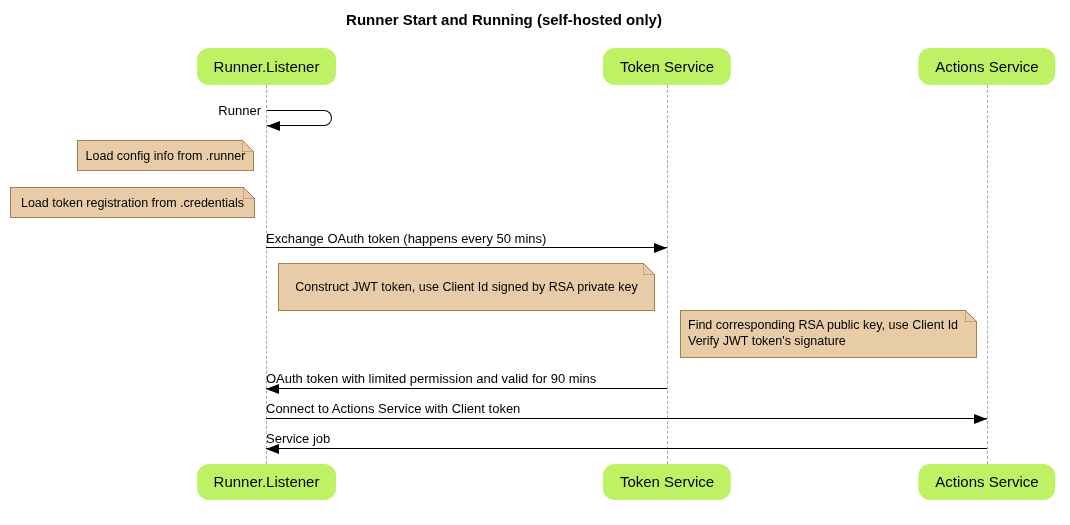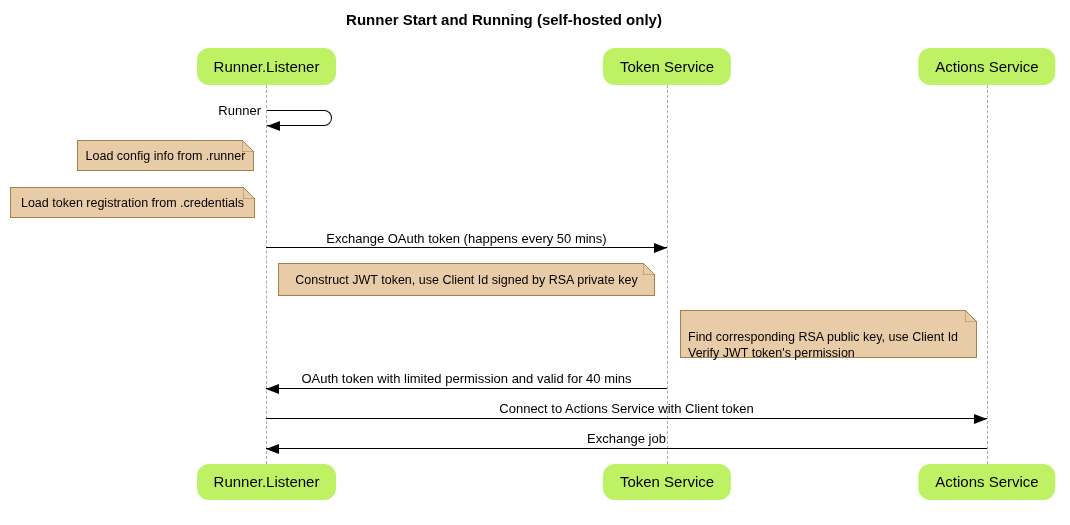--- a/index.html
+++ b/index.html
@@ -15,37 +15,37 @@
     position:absolute;height:37px;line-height:37px;padding:0 17px;
     background:#bef264;border-radius:12px;font-size:15px;white-space:nowrap;
     transform:translateX(-50%);text-align:center;
   }
   .pbox.bottom{height:36px;line-height:36px;}
   .lifeline{
     position:absolute;width:0;border-left:1px dashed #AAAAAA;top:85px;height:379px;
   }
   .mline{position:absolute;height:0;border-top:1.5px solid #000;}
   .mlabel{
-    position:absolute;font-size:13px;line-height:15px;text-align:center;white-space:nowrap;
+    position:absolute;font-size:13px;line-height:15px;text-align:left;white-space:nowrap;
   }
   .arrow-r{position:absolute;width:0;height:0;
     border-top:5px solid transparent;border-bottom:5px solid transparent;border-left:13px solid #000;}
   .arrow-l{position:absolute;width:0;height:0;
     border-top:5px solid transparent;border-bottom:5px solid transparent;border-right:13px solid #000;}
   .selfloop{
     position:absolute;left:267px;top:110px;width:64px;height:14px;
     border:1.5px solid #000;border-left:none;border-radius:0 10px 10px 0;
   }
   .note{
     position:absolute;box-sizing:border-box;background:#E8CCA8;border:1px solid #A5804C;
     font-size:12.5px;text-align:center;white-space:nowrap;
   }
   .note .fold{position:absolute;top:-1px;right:-1px;}
   .note .ntext{position:relative;}
-  .note4{ text-align:left;padding:18px 7px;line-height:16px;}
+  .note4{ text-align:left;padding:6px 7px;line-height:16px;}
   .vcenter{display:flex;align-items:center;justify-content:center;height:100%;}
 </style>
 </head>
 <body>
 
 <div id="stage">
 
   <div class="title">Runner Start and Running (self-hosted only)</div>
 
   <div class="pbox" style="left:266.5px;top:48px;">
@@ -83,48 +83,48 @@
     </svg>
     <div class="vcenter">
         <span class="ntext">Load config info from .runner</span>
       </div>
   </div>
 
   <div class="mlabel" style="left:266px;top:231px;width:401px;">Exchange OAuth token (happens every 50 mins)</div>
   <div class="mline" style="left:266px;top:247px;width:401px;"></div>
   <div class="arrow-r" style="left:654px;top:243px;"></div>
 
-  <div class="note" style="left:278px;top:263px;width:377px;height:33px;">
+  <div class="note" style="left:278px;top:263px;width:377px;height:48px;">
     <svg class="fold" width="12" height="12">
       <path d="M0 0 H12 V12 Z" fill="#ffffff"></path>
       <path d="M0 0 V12 H12 Z" fill="#E8CCA8" stroke="#A5804C" stroke-width="1"></path>
     </svg>
     <div class="vcenter">
         <span class="ntext">Construct JWT token, use Client Id signed by RSA private key</span>
       </div>
   </div>
 
   <div class="note note4" style="left:680px;top:310px;width:297px;height:48px;">
     <svg class="fold" width="12" height="12">
       <path d="M0 0 H12 V12 Z" fill="#ffffff"></path>
       <path d="M0 0 V12 H12 Z" fill="#E8CCA8" stroke="#A5804C" stroke-width="1"></path>
     </svg>
     <div class="ntext">Find corresponding RSA public key, use Client Id</div>
-    <div class="ntext">Verify JWT token's permission</div>
+    <div class="ntext">Verify JWT token's signature</div>
   </div>
 
-  <div class="mlabel" style="left:266px;top:371px;width:401px;">OAuth token with limited permission and valid for 40 mins</div>
+  <div class="mlabel" style="left:266px;top:371px;width:401px;">OAuth token with limited permission and valid for 90 mins</div>
   <div class="mline" style="left:266px;top:388px;width:401px;"></div>
   <div class="arrow-l" style="left:266px;top:384px;"></div>
 
   <div class="mlabel" style="left:266px;top:401px;width:721px;">Connect to Actions Service with Client token</div>
   <div class="mline" style="left:266px;top:418px;width:721px;"></div>
   <div class="arrow-r" style="left:974px;top:414px;"></div>
 
-  <div class="mlabel" style="left:266px;top:431px;width:721px;">Exchange job</div>
+  <div class="mlabel" style="left:266px;top:431px;width:721px;">Service job</div>
   <div class="mline" style="left:266px;top:448px;width:721px;"></div>
   <div class="arrow-l" style="left:266px;top:444px;"></div>
 
   <div class="pbox bottom" style="left:266.5px;top:464px;">
     <span>Runner.Listener</span>
   </div>
   <div class="pbox bottom" style="left:667px;top:464px;">
     <span>Token Service</span>
   </div>
   <div class="pbox bottom" style="left:987px;top:464px;">

